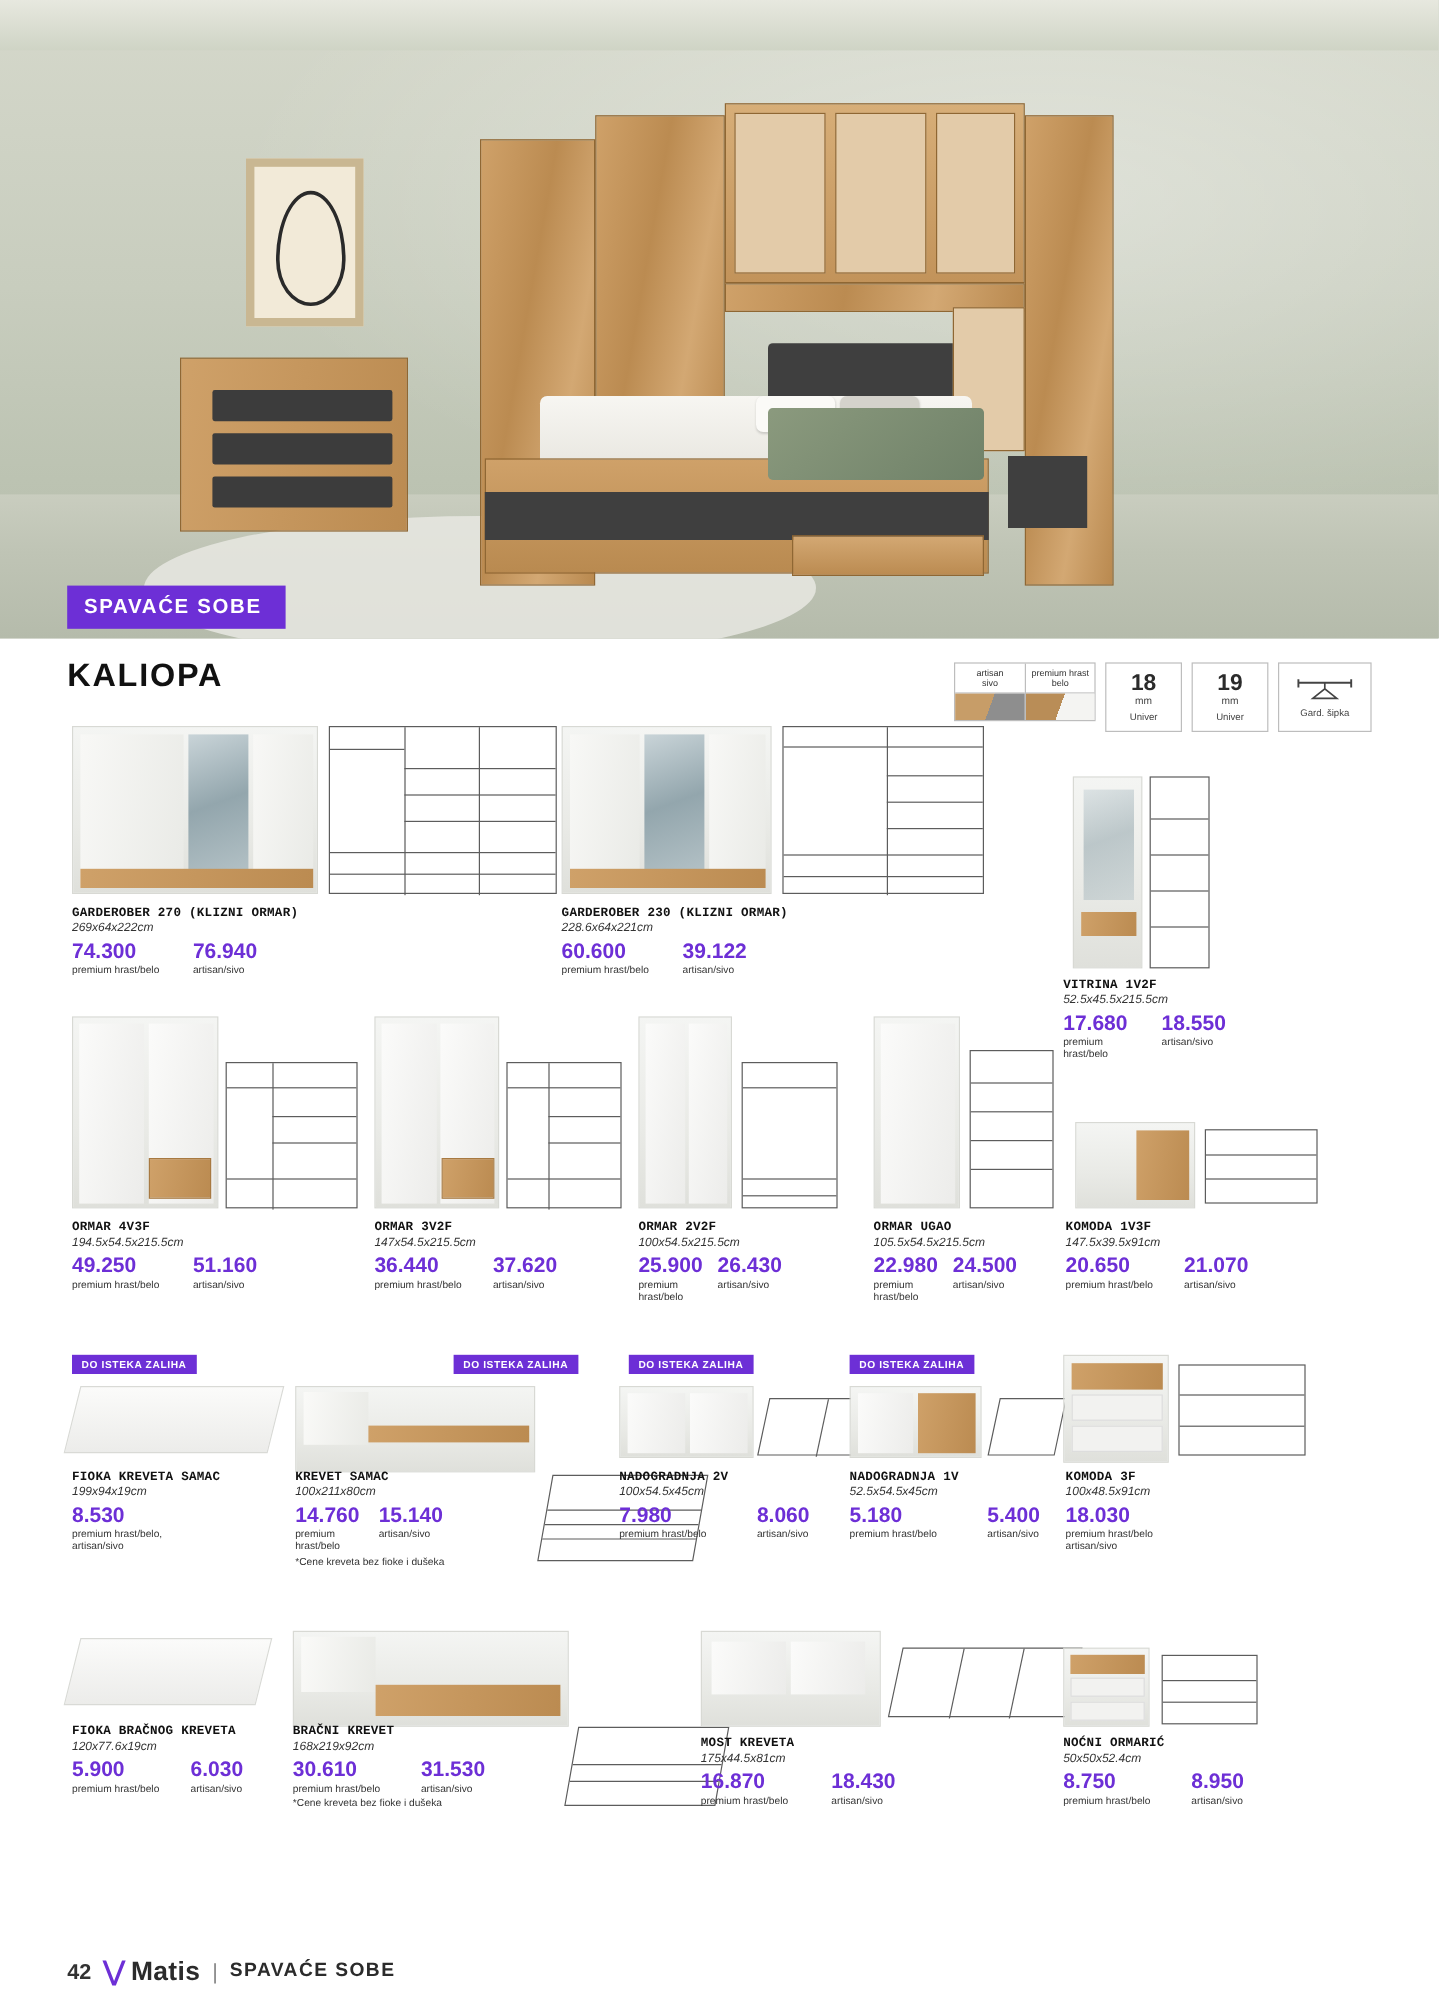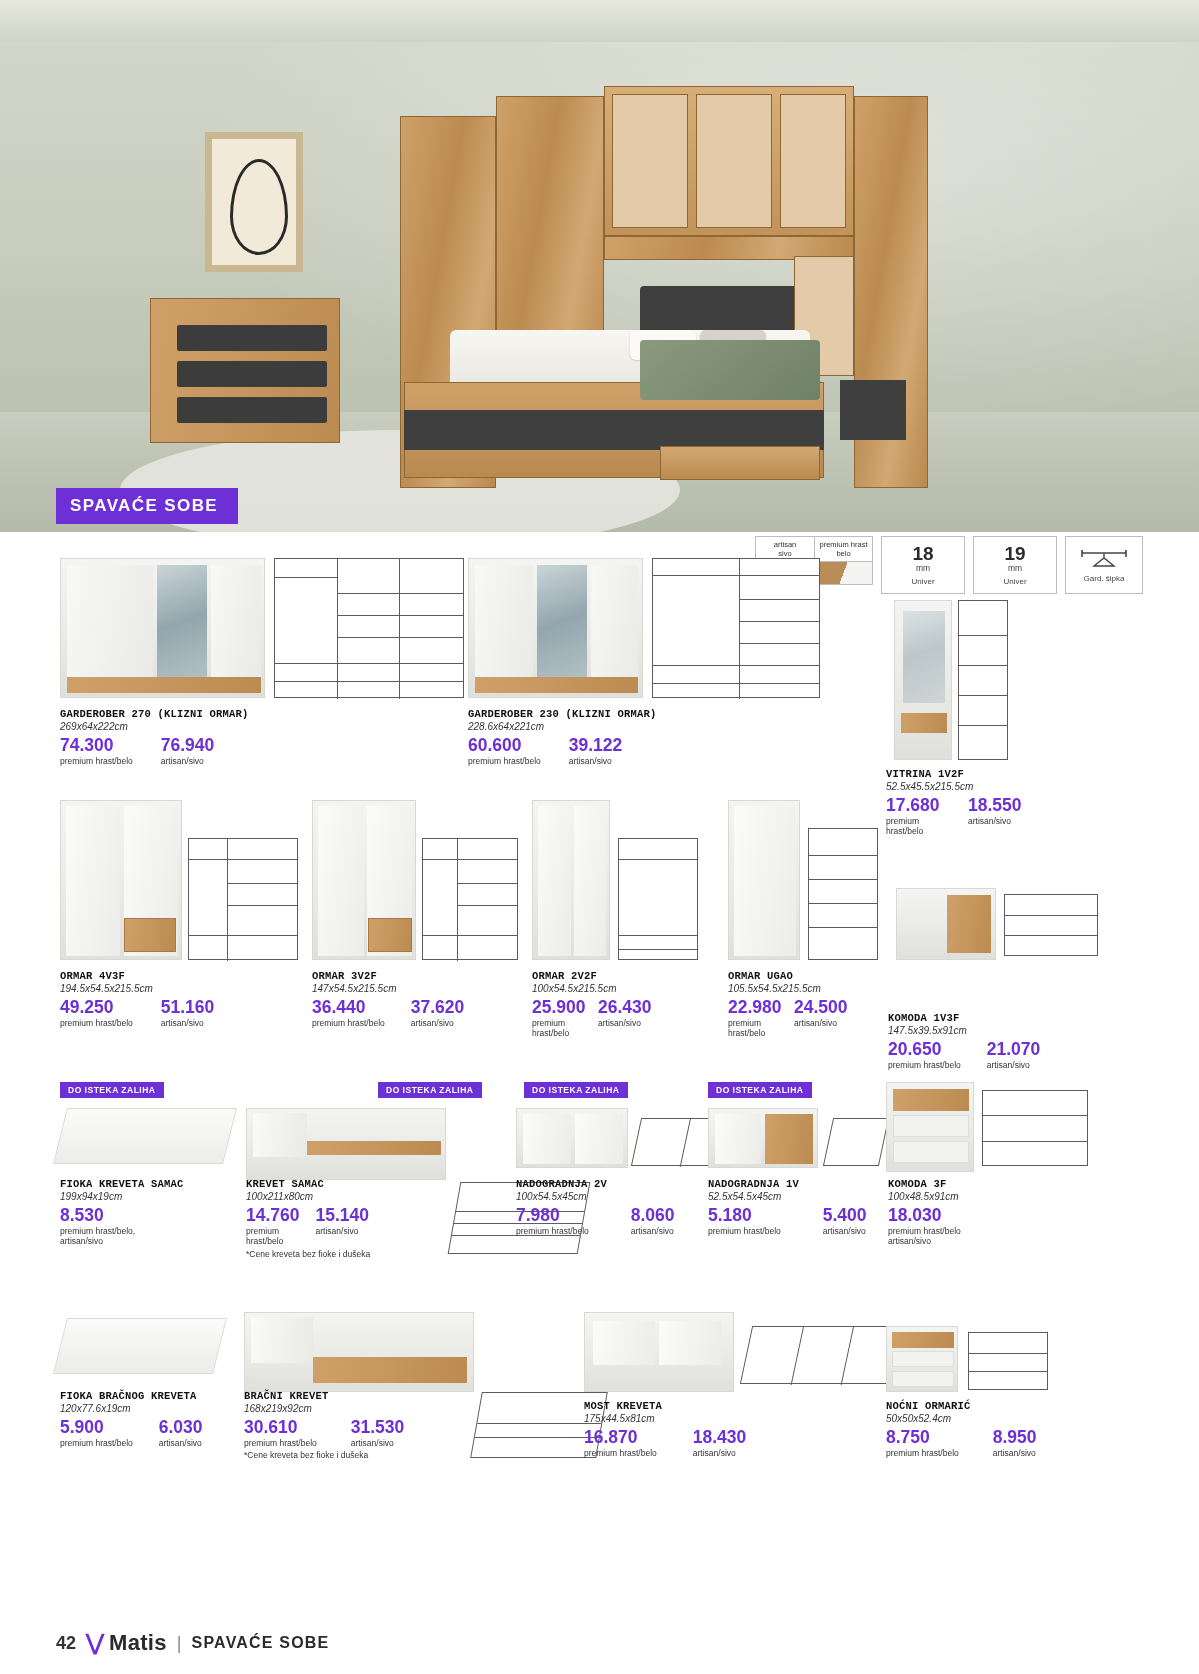--- a/index.html
+++ b/index.html
@@ -99,21 +99,21 @@
   .finish-box { display:flex; border:1px solid #bdbdbd; }
   .finish { width: 58px; }
   .finish .lbl {
     font-size: 7.5px; text-align:center; line-height:1.25; padding:3px 2px 2px; color:#333;
     border-bottom:1px solid #bdbdbd; min-height:22px;
   }
   .finish .sw { height: 22px; }
   .sw-artisan { background: linear-gradient(110deg,#c79d68 50%,#8e8e8e 50%); }
   .sw-premium { background: linear-gradient(110deg,#b98d57 50%,#f4f4f2 50%); }
   .mm-box {
-    width: 84px; height: 58px; border:1px solid #bdbdbd; text-align:center;
+    width: 64px; height: 58px; border:1px solid #bdbdbd; text-align:center;
     display:flex; flex-direction:column; justify-content:center; gap:0px;
   }
   .mm-box .num { font-size: 19px; font-weight:bold; color:#2b2b2b; line-height:1; }
   .mm-box .mm { font-size: 8.5px; color:#444; }
   .mm-box .sub { font-size: 8px; color:#444; margin-top:4px; }
   .rod-box { width: 78px; height:58px; border:1px solid #bdbdbd; display:flex; flex-direction:column; align-items:center; justify-content:center;}
   .rod-box .sub { font-size:8px; color:#444; margin-top:4px;}
 
   
   .row { position: relative; }
@@ -236,20 +236,21 @@
       <svg width="48" height="22" viewBox="0 0 48 22">
         <line x1="2" y1="5" x2="46" y2="5" stroke="#444" stroke-width="1.6"></line>
         <line x1="2" y1="2" x2="2" y2="9" stroke="#444" stroke-width="1.6"></line>
         <line x1="46" y1="2" x2="46" y2="9" stroke="#444" stroke-width="1.6"></line>
         <path d="M24 5 L24 10 M14 18 L24 10 L34 18 Z" fill="none" stroke="#444" stroke-width="1.4"></path>
       </svg>
       <div class="sub">Gard. šipka</div>
     </div>
   </div>
 
+  <div class="brand-title">KALIOPA</div>
 
   <div class="row" style="height:260px;">
 
     <div class="ph photo" style="left:4px; top:26px; width:205px; height:140px;">
       <div class="ph mirror" style="left:96px; top:6px; width:50px; height:128px;"></div>
       <div class="ph" style="left:6px; top:6px; width:86px; height:128px; background:linear-gradient(100deg,#f8f8f6,#e9eae6);"></div>
       <div class="ph" style="left:150px; top:6px; width:50px; height:128px; background:linear-gradient(100deg,#f8f8f6,#e9eae6);"></div>
       <div class="ph woodbase" style="left:6px; top:118px; width:194px; height:16px;"></div>
     </div>
     <div class="ph lineart" style="left:218px; top:26px; width:190px; height:140px;">
@@ -441,21 +442,21 @@
       </div>
     </div>
 
     <div class="ph photo" style="left:840px; top:96px; width:100px; height:72px;">
       <div class="ph woodbase" style="left:50px; top:6px; width:44px; height:58px;"></div>
     </div>
     <div class="ph lineart" style="left:948px; top:102px; width:94px; height:62px;">
       <div class="hl" style="left:0; top:20px; width:92px;"></div>
       <div class="hl" style="left:0; top:40px; width:92px;"></div>
     </div>
-    <div class="ph" style="left:832px; top:178px; width:240px;margin-top:42px;">
+    <div class="ph" style="left:832px; top:178px; width:240px;">
       <div class="pname">KOMODA 1V3F</div>
       <div class="pdim">147.5x39.5x91cm</div>
       <div class="prices" style="gap:26px">
         <div class="pcol">
           <div class="price">20.650</div>
           <div class="pfin">premium hrast/belo</div>
         </div>
         <div class="pcol">
           <div class="price">21.070</div>
           <div class="pfin">artisan/sivo</div>

